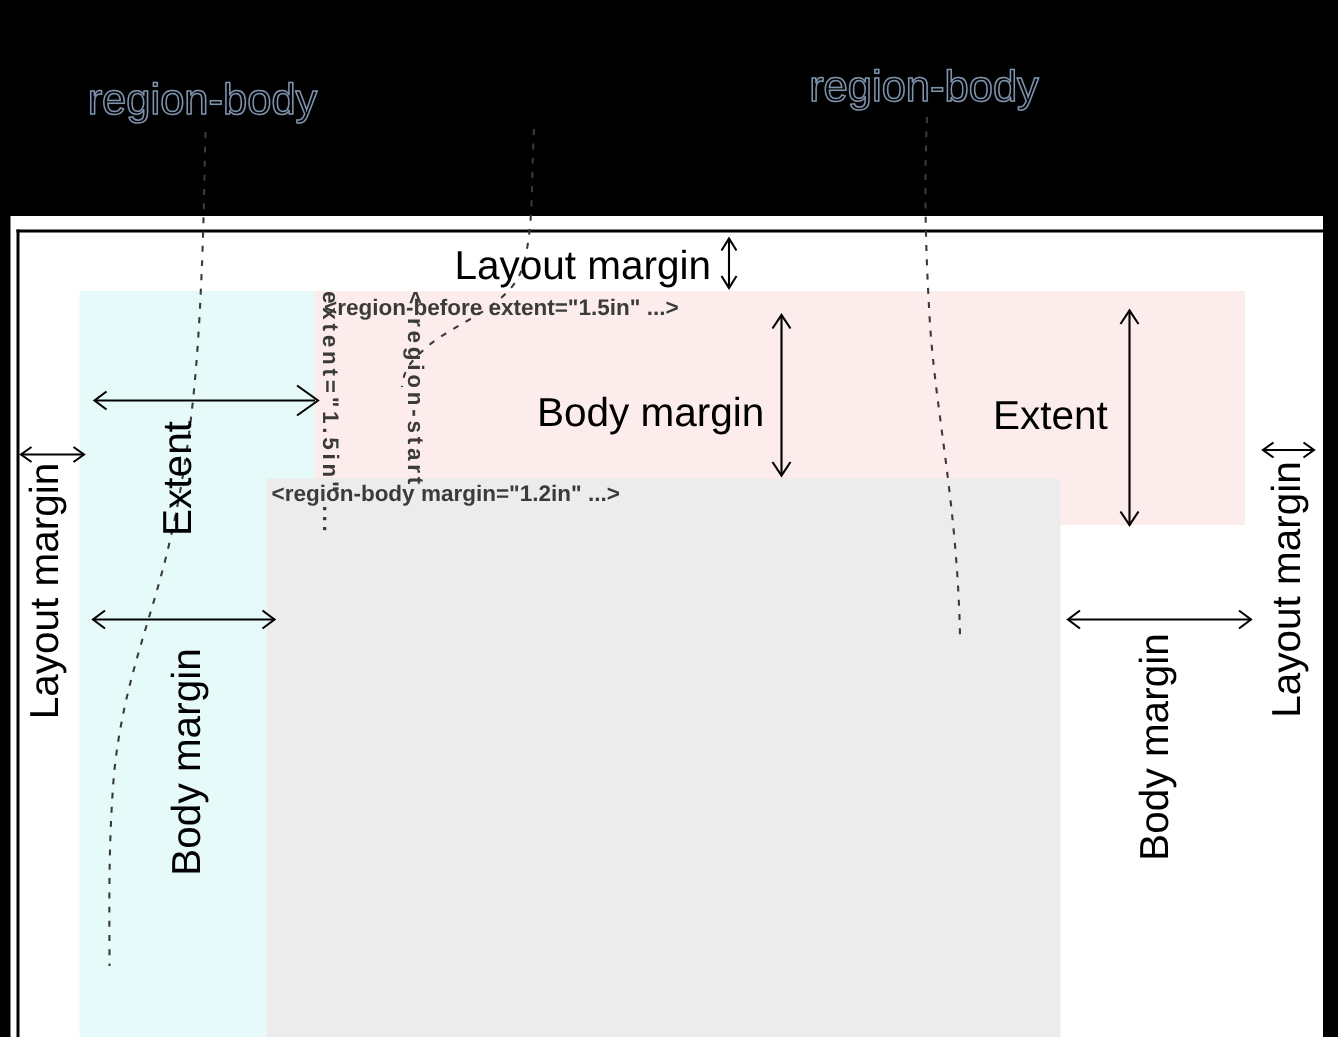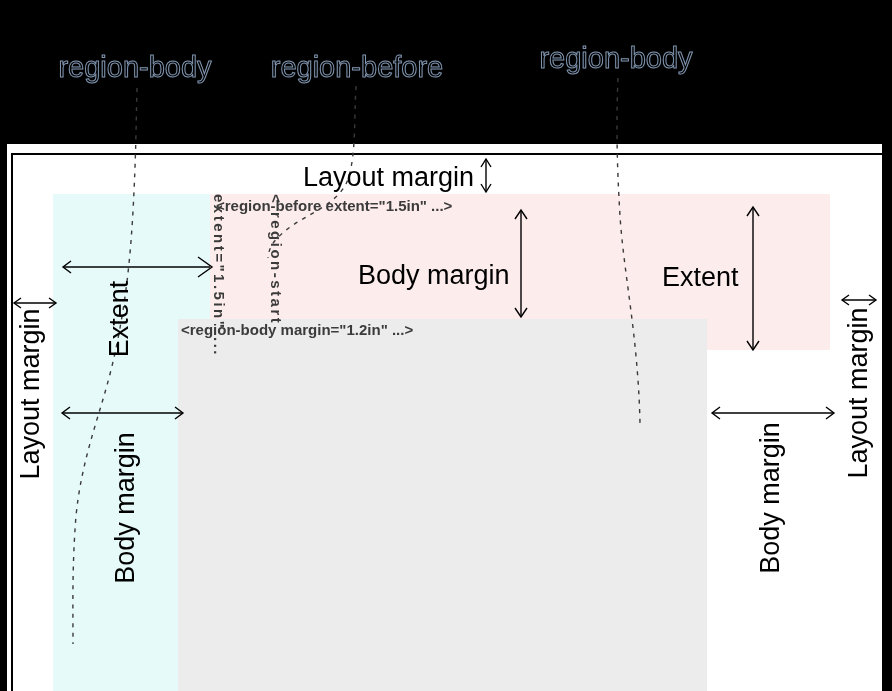--- a/index.html
+++ b/index.html
@@ -107,21 +107,20 @@
     </g>
 
     <g stroke="#3a3a3a" stroke-width="1.4" fill="none" stroke-dasharray="4 5.5">
       <path d="M137,52 C136,90 136,120 133,175 C130,230 124,280 112,330 C100,380 82,420 76,480 C72,530 73,570 73,608"></path>
       <path d="M356,50 C354,85 356,115 349,140 C342,168 305,178 285,195 C272,206 269,212 268,222"></path>
       <path d="M618,42 C616,90 617,130 620,180 C624,240 638,300 640,387"></path>
     </g>
   </svg>
 
   <div class="top-label layer-text" style="left:135px;top:15px;">region-body</div>
-  <div class="top-label layer-text" style="left:357px;top:15px;">region-before</div>
   <div class="top-label layer-text" style="left:616px;top:6px;">region-body</div>
 
   <div class="big-label layer-text" style="left:303px;top:126px;">Layout margin</div>
   <div class="big-label layer-text" style="left:358px;top:224px;">Body margin</div>
   <div class="big-label layer-text" style="left:662px;top:226px;">Extent</div>
 
   <div class="big-label vert layer-text" style="left:30px;top:358px;">Layout margin</div>
   <div class="big-label vert layer-text" style="left:119px;top:283px;">Extent</div>
   <div class="big-label vert layer-text" style="left:125px;top:472px;">Body margin</div>
   <div class="big-label vert layer-text" style="left:770px;top:462px;">Body margin</div>

